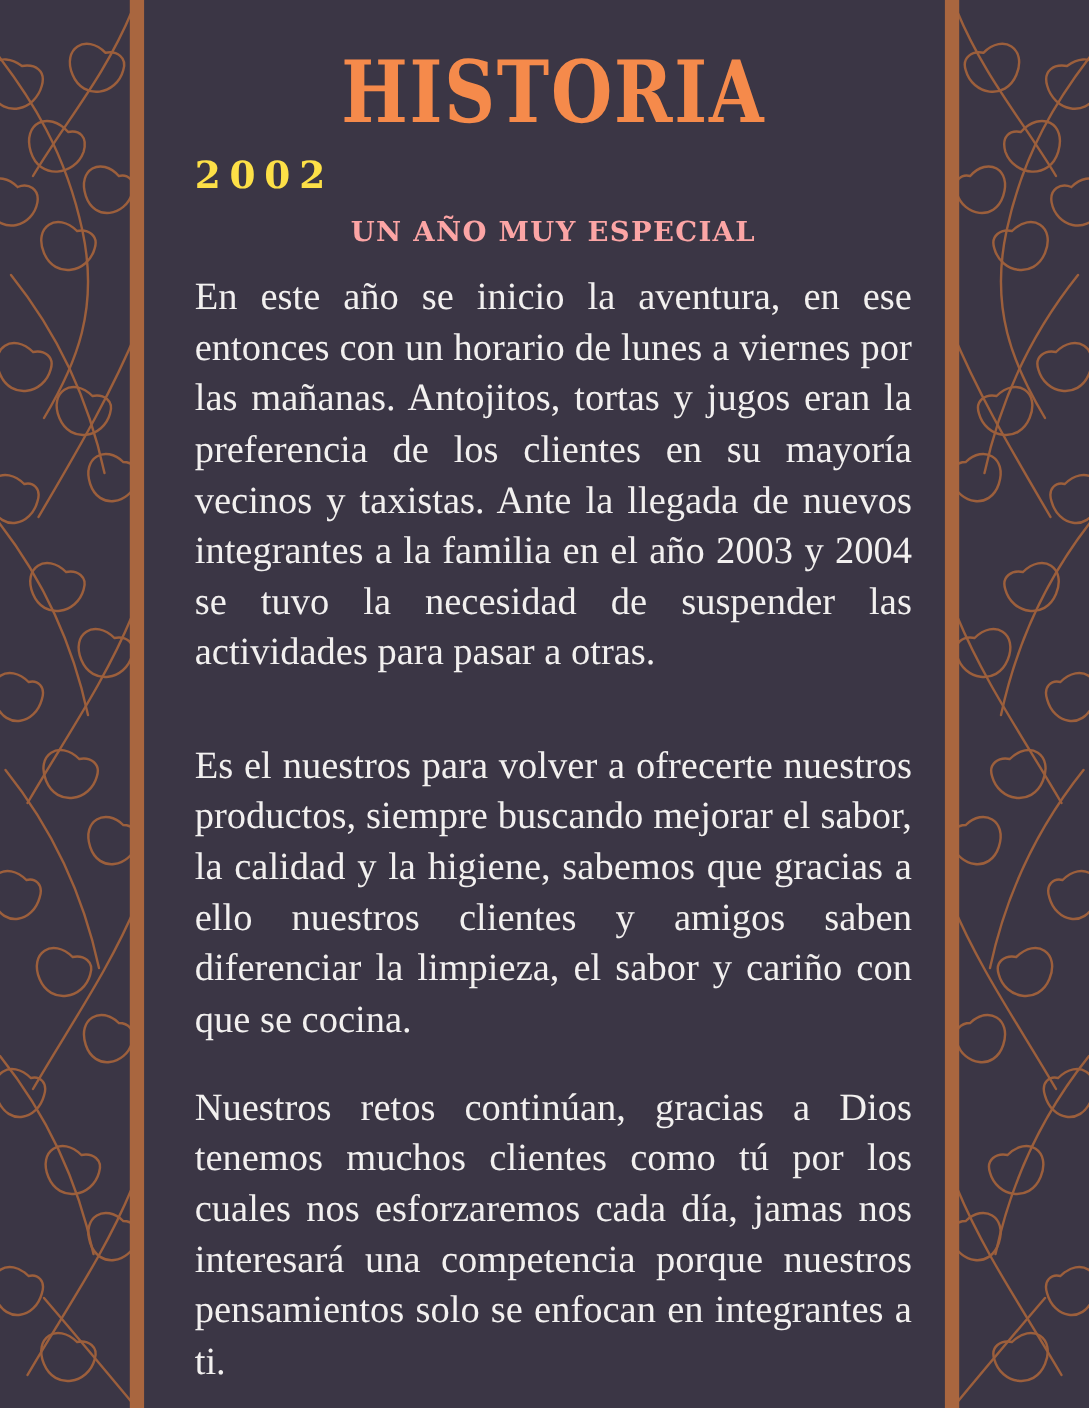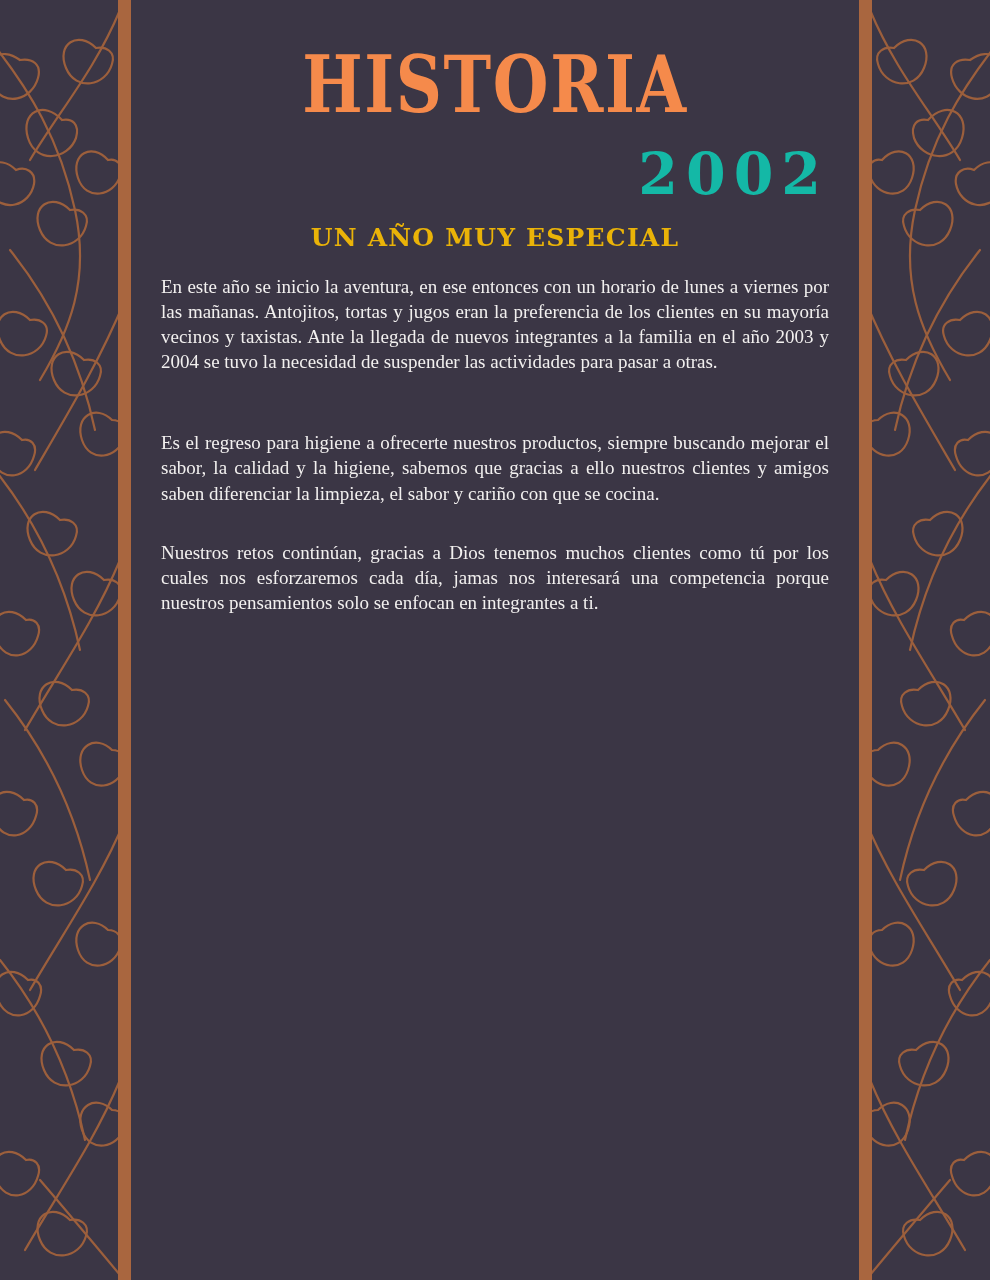--- a/index.html
+++ b/index.html
@@ -46,60 +46,60 @@
   }
   .rule.left { left: 118px; }
   .rule.right { right: 118px; }
 
   .content {
     position: absolute;
     left: 131px;
     right: 131px;
     top: 0;
     bottom: 0;
-    padding: 40px 30px 0 30px;
+    padding: 40px 30px 0 46px;
   }
 
   .title {
     text-align: center;
     color: #f58a4b;
     font-family: "DejaVu Serif", serif;
     font-weight: 700;
     font-size: 78px;
     line-height: 0.95;
     letter-spacing: 2px;
     margin: 8px 0 18px 0;
     transform: scaleX(0.82);
     transform-origin: center;
   }
 
   .year {
-    text-align: right;
-    color: #14b8a6;
+    text-align: left;
+    color: #fde047;
     font-family: "DejaVu Serif", serif;
     font-weight: 700;
-    font-size: 57px;
+    font-size: 34px;
     letter-spacing: 8px;
     margin: 0 0 16px 0;
   }
 
   .subhead {
     text-align: center;
-    color: #eab308;
+    color: #fca5a5;
     font-family: "DejaVu Serif", serif;
     font-weight: 700;
     font-size: 25px;
     letter-spacing: 1.2px;
     margin: 0 0 22px 0;
   }
 
   .para {
     color: #f2f0ef;
     font-family: "Liberation Serif", serif;
-    font-size: 19px;
+    font-size: 35px;
     line-height: 1.32;
     text-align: justify;
     text-justify: inter-word;
     margin: 0 0 26px 0;
   }
 
   .block-2002 { margin-bottom: 18px; }
   .spacer-mid { height: 30px; }
   .block-2015 .year { margin-top: 0; }
   .block-2015 .subhead { margin-bottom: 26px; }
@@ -204,18 +204,18 @@
 
     <section class="block-2002">
       <h2 class="year">2002</h2>
       <h3 class="subhead">UN AÑO MUY ESPECIAL</h3>
       <p class="para">En este año se inicio la aventura, en ese entonces con un horario de lunes a viernes por las mañanas. Antojitos, tortas y jugos eran la preferencia de los clientes en su mayoría vecinos y taxistas.  Ante la llegada de nuevos integrantes a la familia en el año 2003 y 2004 se tuvo la necesidad de suspender las actividades para pasar a otras.</p>
     </section>
 
     <div class="spacer-mid"></div>
 
     <section class="block-2015">
-      <p class="para">Es el regreso para higiene a ofrecerte nuestros productos, siempre buscando mejorar el sabor, la calidad y la higiene, sabemos que gracias a ello nuestros clientes y amigos saben diferenciar la limpieza, el sabor y cariño con que se cocina.</p>
+      <p class="para">Es el nuestros para volver a ofrecerte nuestros productos, siempre buscando mejorar el sabor, la calidad y la higiene, sabemos que gracias a ello nuestros clientes y amigos saben diferenciar la limpieza, el sabor y cariño con que se cocina.</p>
       <p class="para second">Nuestros retos continúan, gracias a Dios tenemos muchos clientes como tú por los cuales nos esforzaremos cada día, jamas nos interesará una competencia porque nuestros pensamientos  solo se enfocan en integrantes a ti.</p>
     </section>
 
   </div>
 </div>
 
 </body></html>

